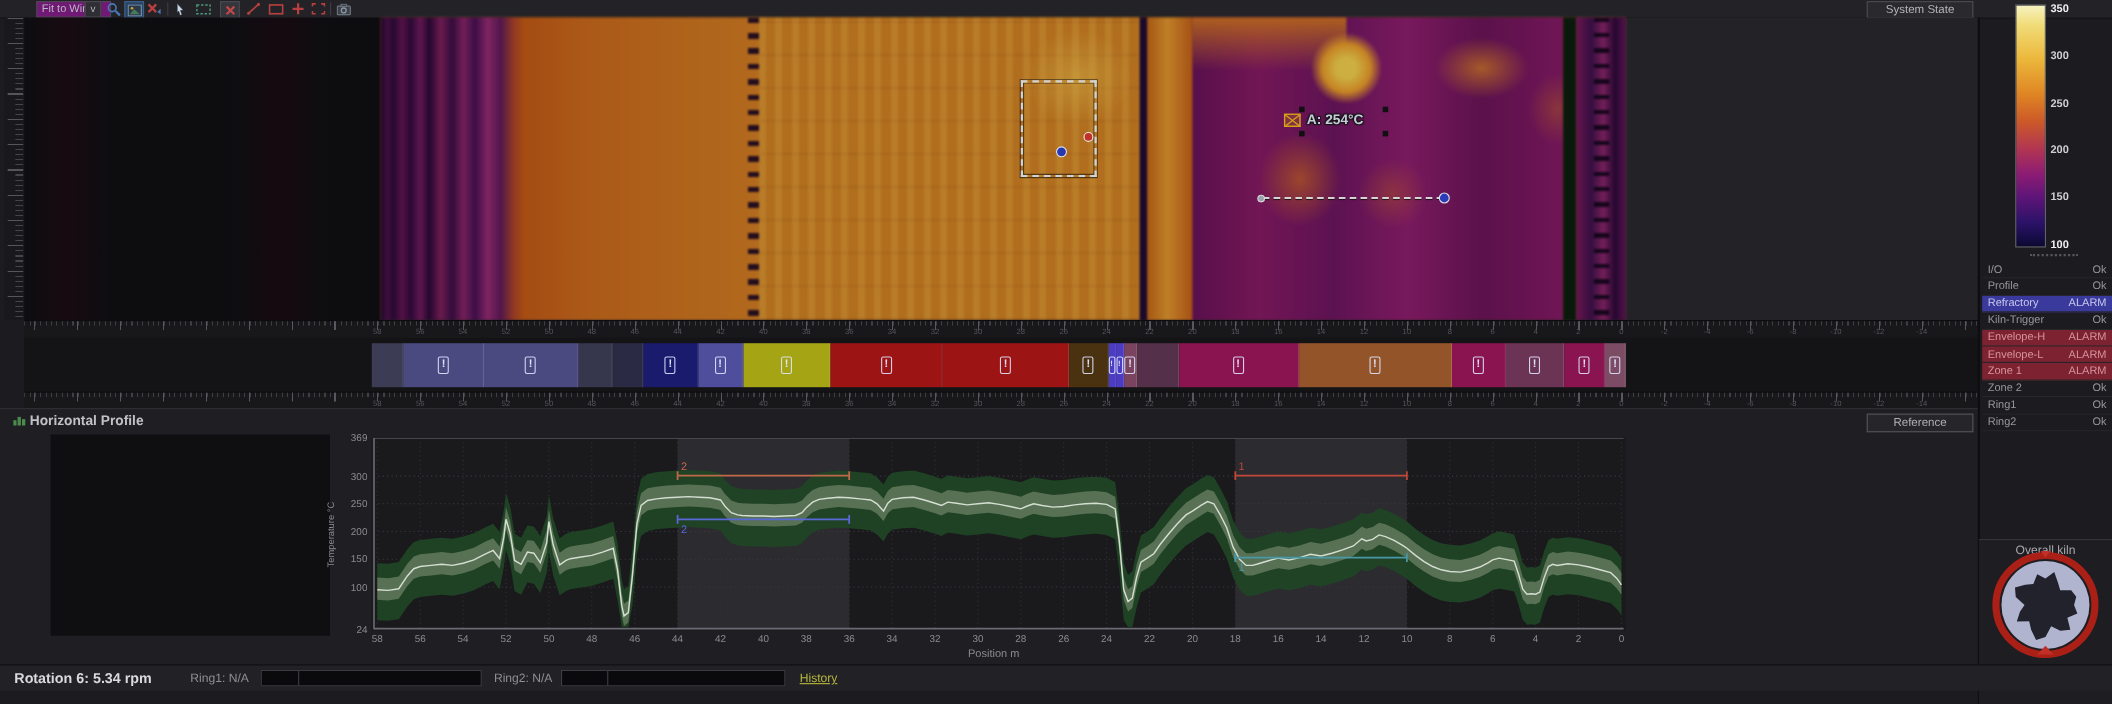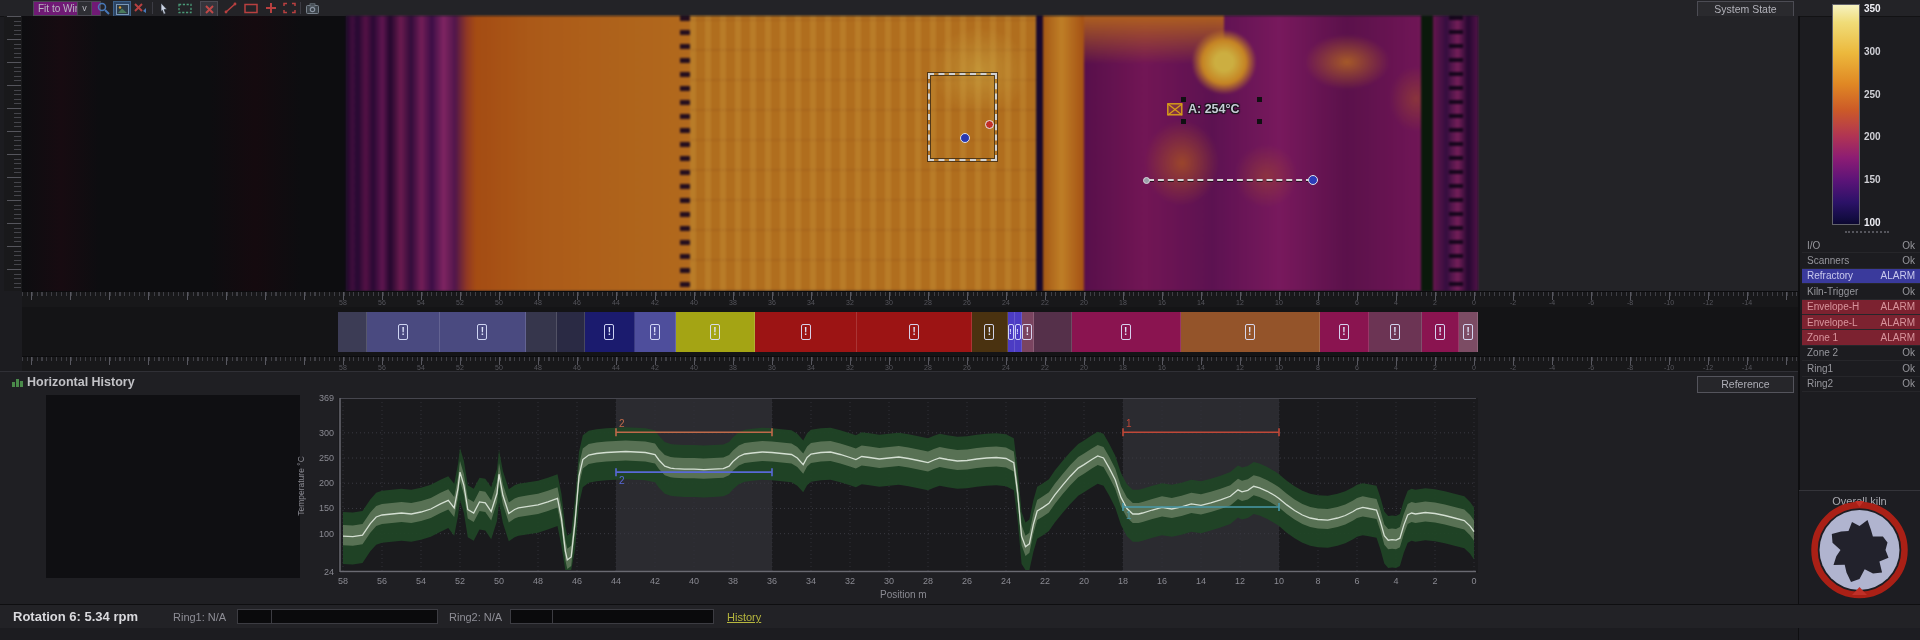--- a/index.html
+++ b/index.html
@@ -411,21 +411,21 @@
       <span class="rnum" style="left: 1677px;">-12</span>
       <span class="rnum" style="left: 1716px;">-14</span>
     </div>
 
   <div id="profile-panel">
     <svg id="ph-icon" width="12" height="9">
       <rect x="0" y="4" width="3" height="5" fill="#4a8a4a"></rect>
         <rect x="4" y="1" width="3" height="8" fill="#4a8a4a"></rect>
         <rect x="8" y="3" width="3" height="6" fill="#4a8a4a"></rect>
     </svg>
-    <div id="ph-title">Horizontal History</div>
+    <div id="ph-title">Horizontal Profile</div>
     <div id="refbtn">Reference</div>
     <div id="legendbox"></div>
     <svg id="chart" viewBox="0 0 1140 175">
         <rect x="278" y="0" width="156" height="174" fill="rgba(195,200,215,0.10)"></rect>
         <rect x="785" y="0" width="156" height="174" fill="rgba(195,200,215,0.10)"></rect>
         <line x1="5" y1="0" x2="5" y2="174" stroke="#303038" stroke-width="1" stroke-dasharray="1,3"></line>
         <line x1="44" y1="0" x2="44" y2="174" stroke="#303038" stroke-width="1" stroke-dasharray="1,3"></line>
         <line x1="83" y1="0" x2="83" y2="174" stroke="#303038" stroke-width="1" stroke-dasharray="1,3"></line>
         <line x1="122" y1="0" x2="122" y2="174" stroke="#303038" stroke-width="1" stroke-dasharray="1,3"></line>
         <line x1="161" y1="0" x2="161" y2="174" stroke="#303038" stroke-width="1" stroke-dasharray="1,3"></line>
@@ -537,21 +537,21 @@
       <div class="sclab" style="top: 174.2px;">150</div>
       <div class="sclab end" style="top: 217px;">100</div>
     </div>
   <div id="scale-grip"></div>
   <div id="statuslist">
       <div class="srow ">
         <span>I/O</span>
         <span>Ok</span>
       </div>
       <div class="srow ">
-        <span>Scanners</span>
+        <span>Profile</span>
         <span>Ok</span>
       </div>
       <div class="srow alarmblue">
         <span>Refractory</span>
         <span>ALARM</span>
       </div>
       <div class="srow ">
         <span>Kiln-Trigger</span>
         <span>Ok</span>
       </div>

